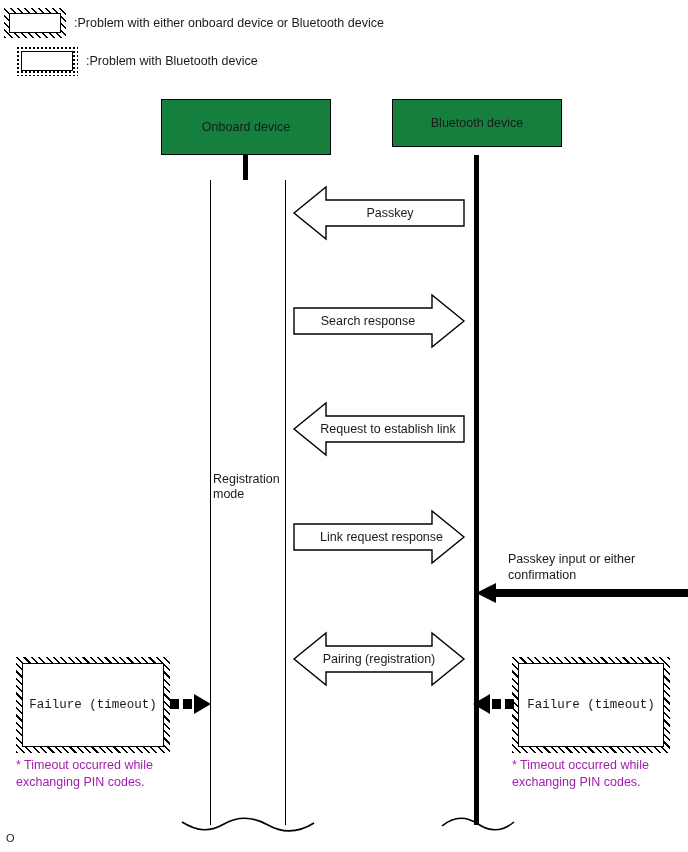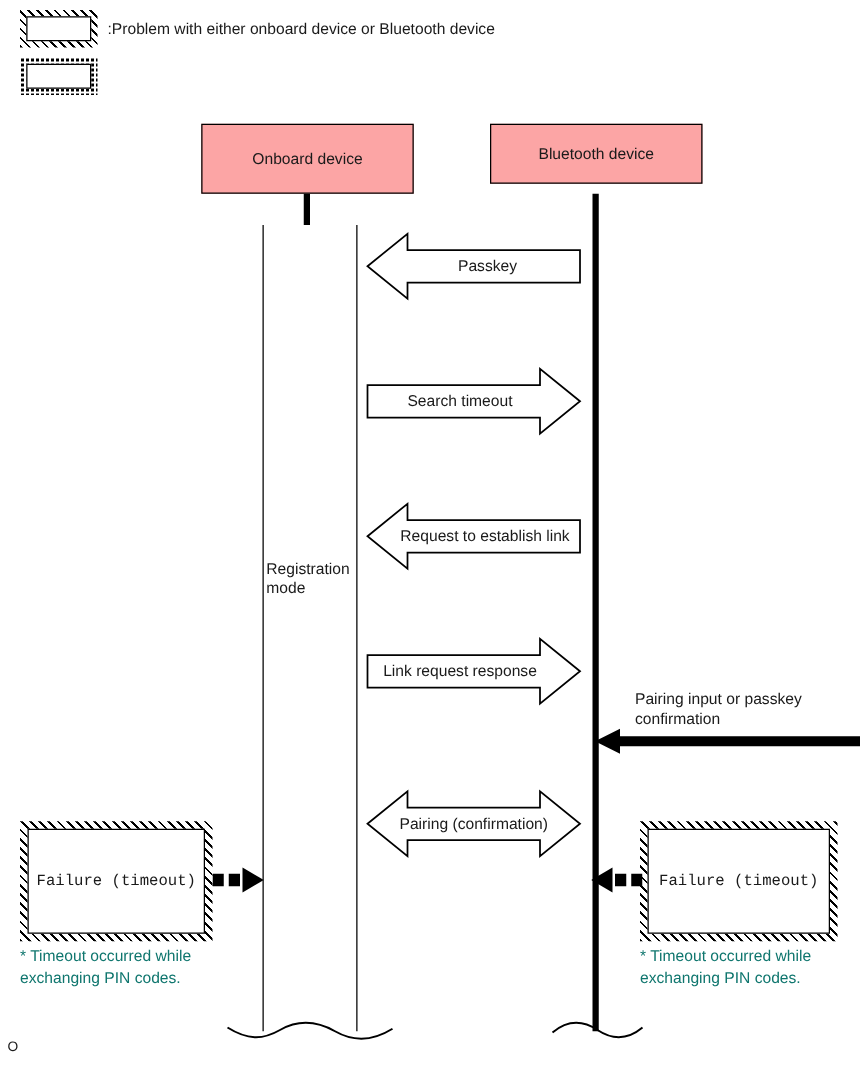--- a/index.html
+++ b/index.html
@@ -19,21 +19,21 @@
     width:62px;height:30px;box-sizing:border-box;padding:5px;
     background-color:#fff;
     background-image:radial-gradient(#000 48%,transparent 50%);
     background-size:4px 4px;
   }
   .legend-box-dot > i{display:block;width:100%;height:100%;background:#fff;border:1.3px solid #000;box-sizing:border-box;}
   .legend-label{margin-left:8px;font-size:12.5px;color:#1a1a1a;}
 
   
   .devbox{
-    position:absolute;box-sizing:border-box;border:1.3px solid #000;background:#fca5a5;
+    position:absolute;box-sizing:border-box;border:1.3px solid #000;background:#15803d;
     display:flex;align-items:center;justify-content:center;font-size:12.5px;color:#1a1a1a;
   }
 
   
   .stem{position:absolute;background:#000;}
   .lifeline-thick{position:absolute;width:5px;background:#000;}
   .reg-col{position:absolute;box-sizing:border-box;border-left:1.4px solid #000;border-right:1.4px solid #000;background:#fff;}
   .reg-label{position:absolute;font-size:12.5px;line-height:15px;color:#1a1a1a;}
 
   
@@ -43,53 +43,54 @@
              width:100%;text-align:center;top:50%;transform:translateY(-50%);}
 
   
   .passkey-label{position:absolute;font-size:12.5px;line-height:16px;color:#1a1a1a;}
 
   
   .failwrap{position:absolute;box-sizing:border-box;padding:6px;
     background:repeating-linear-gradient(45deg,#000 0 1.6px,#fff 1.6px 5.2px);}
   .failinner{width:100%;height:100%;box-sizing:border-box;background:#fff;border:1.4px solid #000;
              display:flex;align-items:center;justify-content:center;font-size:12.5px;color:#1a1a1a;font-family:Liberation Mono, monospace;}
-  .note{position:absolute;font-size:12.5px;line-height:17px;color:#0f766e;white-space:pre-line;}
+  .note{position:absolute;font-size:12.5px;line-height:17px;color:#a21caf;white-space:pre-line;}
 
   .corner-mark{position:absolute;font-size:11px;color:#1a1a1a;}
 </style>
 </head>
 <body>
 
-<div class="legend-row" style="left:16px;top:8px;text-align:center;">
+<div class="legend-row" style="left:4px;top:8px;text-align:center;">
   <span class="legend-box-hatch">
       <i></i>
     </span>
   <span class="legend-label">:Problem with either onboard device or Bluetooth device</span>
 </div>
 
 <div class="legend-row" style="left:16px;top:46px;">
   <span class="legend-box-dot">
       <i></i>
     </span>
+  <span class="legend-label">:Problem with Bluetooth device</span>
 </div>
 
 <div class="devbox" style="left:161px;top:99px;width:170px;height:56px;">
   <span>Onboard device</span>
 </div>
 
 <div class="devbox" style="left:392px;top:99px;width:170px;height:48px;">
   <span>Bluetooth device</span>
 </div>
 
 <div class="stem" style="left:243px;top:155px;width:5px;height:26px;"></div>
 <div class="lifeline-thick" style="left:474px;top:155px;height:670px;"></div>
 
 <div class="reg-col" style="left:210px;top:180px;width:76px;height:645px;"></div>
-<div class="reg-label" style="left:213px;top:448px;width:74px;white-space:pre-line;">Registration
+<div class="reg-label" style="left:213px;top:472px;width:74px;white-space:pre-line;">Registration
 mode</div>
 
 <svg class="abs" style="left:180px;top:806px;" width="136" height="34" viewBox="0 0 136 34">
   <path d="M2,16 C18,26 30,26 44,18 C58,10 72,10 88,19 C102,27 118,27 134,17" fill="none" stroke="#000" stroke-width="1.6"></path>
 </svg>
 
 <svg class="abs" style="left:440px;top:806px;" width="76" height="34" viewBox="0 0 76 34">
   <path d="M2,20 C14,10 26,10 38,18 C50,26 62,26 74,16" fill="none" stroke="#000" stroke-width="1.6"></path>
 </svg>
 
@@ -97,45 +98,45 @@
   <svg width="172" height="54" viewBox="0 0 172 54" preserveAspectRatio="none">
     <path d="M1,27 L33,1 L33,14 L171,14 L171,40 L33,40 L33,53 Z" fill="#ffffff" stroke="#000000" stroke-width="1.4" stroke-linejoin="miter"></path>
   </svg>
   <div class="arrowtext" style="left:22px;width:150px;">Passkey</div>
 </div>
 
 <div class="arrowwrap" style="left:293px;top:294px;width:172px;height:54px;">
   <svg width="172" height="54" viewBox="0 0 172 54" preserveAspectRatio="none">
     <path d="M171,27 L139,1 L139,14 L1,14 L1,40 L139,40 L139,53 Z" fill="#ffffff" stroke="#000000" stroke-width="1.4" stroke-linejoin="miter"></path>
   </svg>
-  <div class="arrowtext" style="left:0px;width:150px;">Search timeout</div>
+  <div class="arrowtext" style="left:0px;width:150px;">Search response</div>
 </div>
 
 <div class="arrowwrap" style="left:293px;top:402px;width:172px;height:54px;">
   <svg width="172" height="54" viewBox="0 0 172 54" preserveAspectRatio="none">
     <path d="M1,27 L33,1 L33,14 L171,14 L171,40 L33,40 L33,53 Z" fill="#ffffff" stroke="#000000" stroke-width="1.4" stroke-linejoin="miter"></path>
   </svg>
   <div class="arrowtext" style="left:18px;width:154px;text-align:center;">Request to establish link</div>
 </div>
 
 <div class="arrowwrap" style="left:293px;top:510px;width:172px;height:54px;">
   <svg width="172" height="54" viewBox="0 0 172 54" preserveAspectRatio="none">
     <path d="M171,27 L139,1 L139,14 L1,14 L1,40 L139,40 L139,53 Z" fill="#ffffff" stroke="#000000" stroke-width="1.4" stroke-linejoin="miter"></path>
   </svg>
-  <div class="arrowtext" style="left:0px;width:150px;">Link request response</div>
+  <div class="arrowtext" style="left:0px;width:150px;text-align:right;">Link request response</div>
 </div>
 
 <div class="arrowwrap" style="left:293px;top:632px;width:172px;height:54px;">
   <svg width="172" height="54" viewBox="0 0 172 54" preserveAspectRatio="none">
     <path d="M1,27 L33,1 L33,14 L139,14 L139,1 L171,27 L139,53 L139,40 L33,40 L33,53 Z" fill="#ffffff" stroke="#000000" stroke-width="1.4" stroke-linejoin="miter"></path>
   </svg>
-  <div class="arrowtext" style="left:0px;width:172px;">Pairing (confirmation)</div>
+  <div class="arrowtext" style="left:0px;width:172px;">Pairing (registration)</div>
 </div>
 
-<div class="passkey-label" style="left:508px;top:551px;width:176px;">Pairing input or passkey
+<div class="passkey-label" style="left:508px;top:551px;width:176px;">Passkey input or either
 confirmation</div>
 <svg class="abs" style="left:474px;top:582px;" width="214" height="22" viewBox="0 0 214 22">
   <path d="M214,7 L22,7 L22,1 L2,11 L22,21 L22,15 L214,15 Z" fill="#000000"></path>
 </svg>
 
 <div class="failwrap" style="left:16px;top:657px;width:154px;height:96px;">
   <div class="failinner">
     <span>Failure (timeout)</span>
   </div>
 </div>

